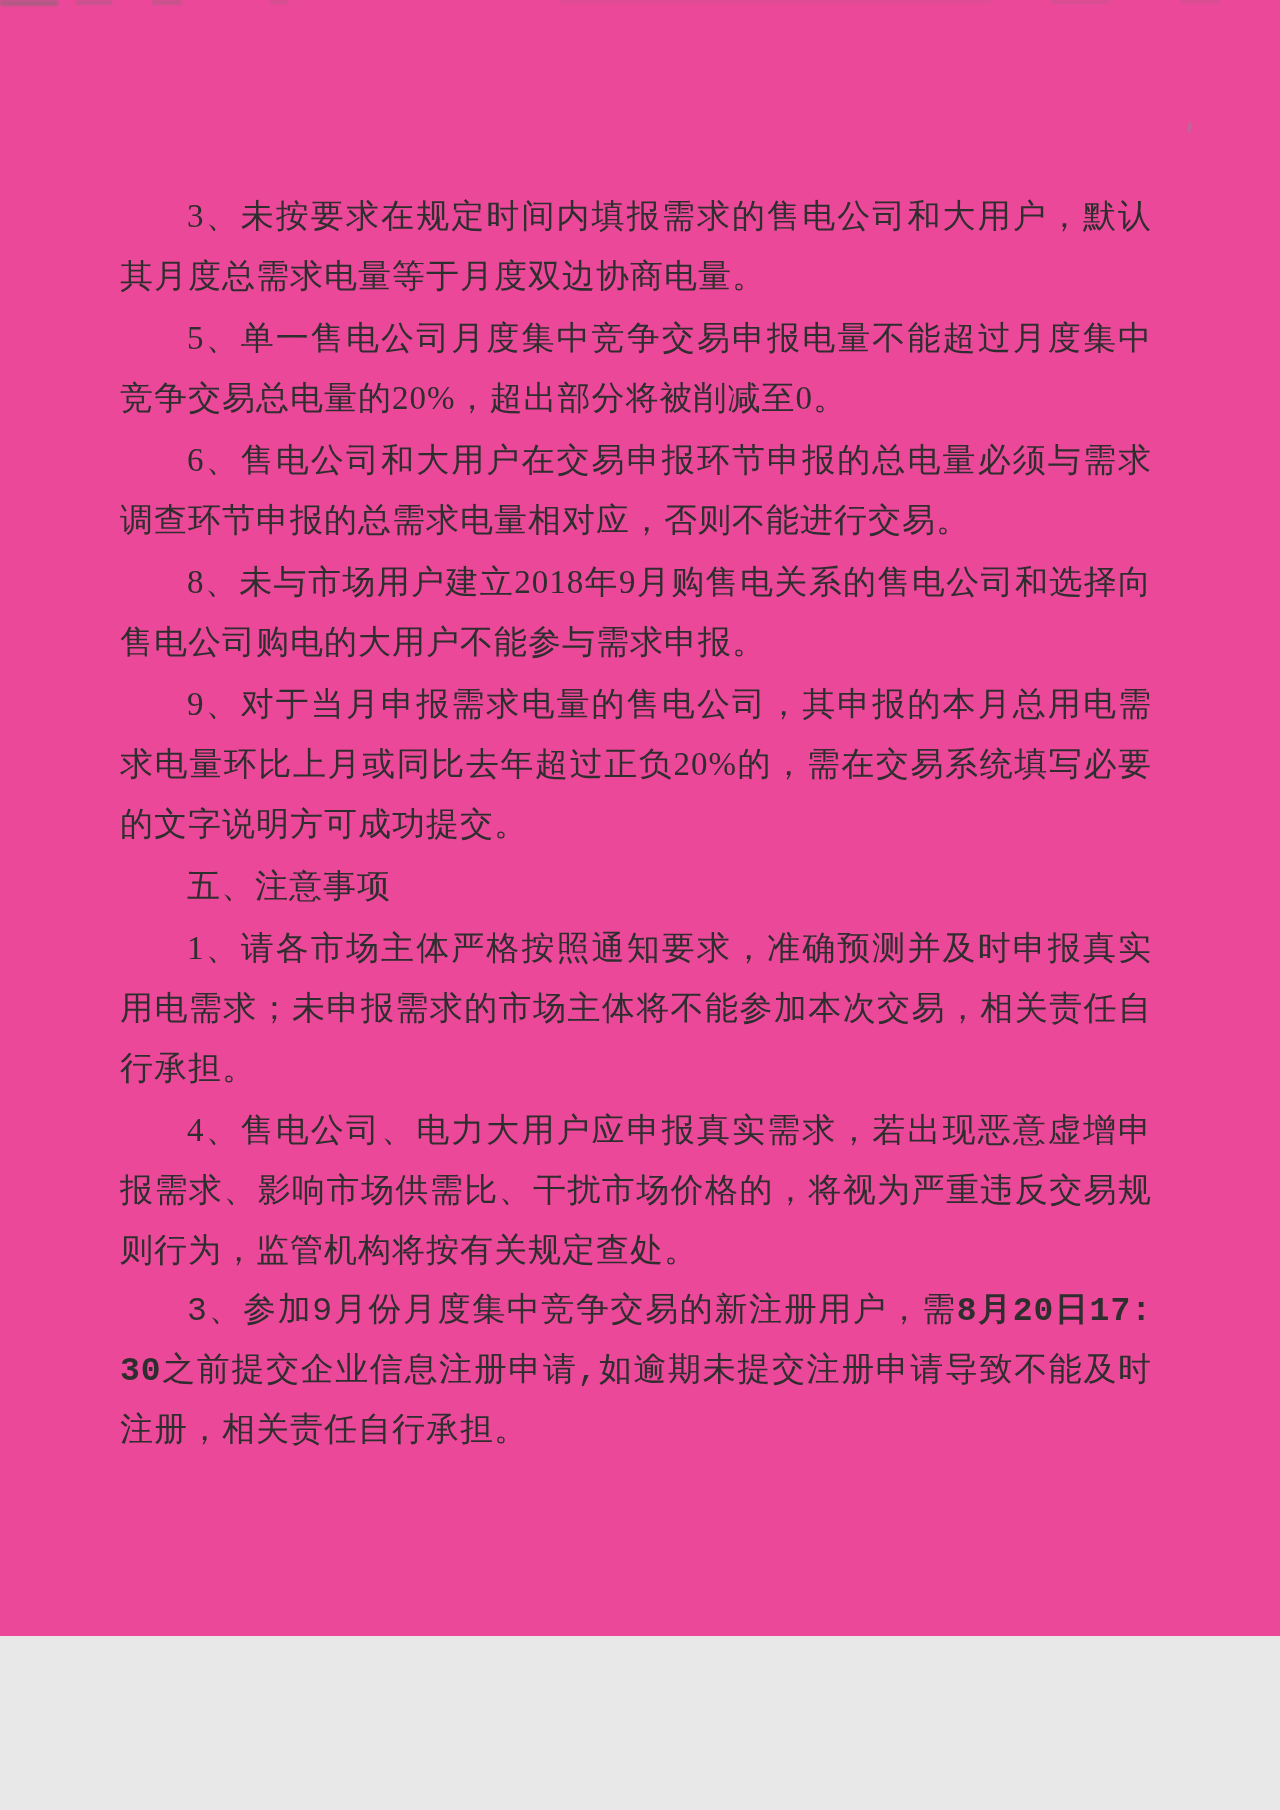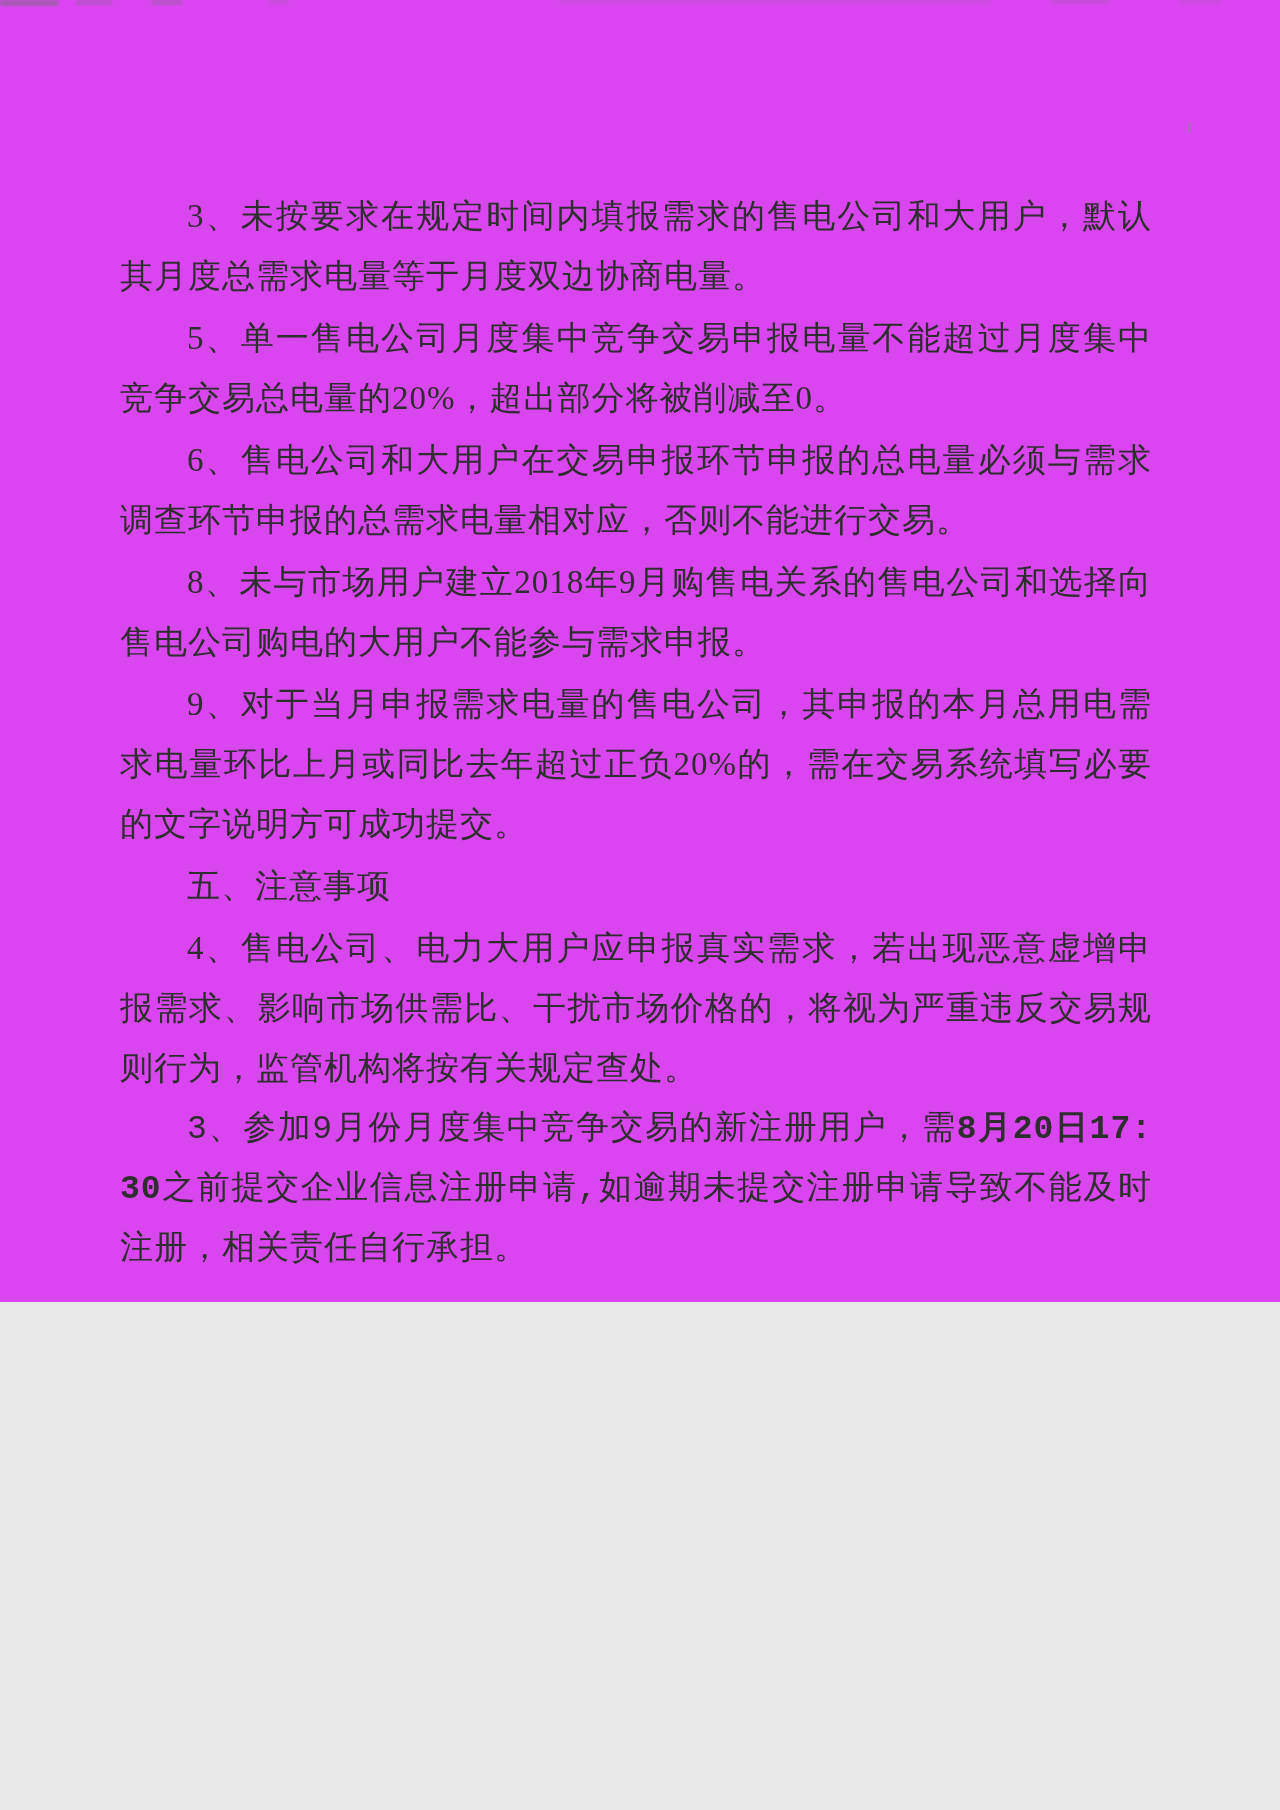--- a/index.html
+++ b/index.html
@@ -3,23 +3,23 @@
 <meta charset="utf-8">
 <style>
   html, body {
     margin: 0;
     padding: 0;
     background: #e8e8e8;
   }
   .page {
     position: relative;
     width: 1280px;
-    height: 1302px;
+    height: 1636px;
     margin: 0 auto;
-    background: #d946ef;
+    background: #ec4899;
     overflow: hidden;
     font-family: "Liberation Serif", "DejaVu Serif", serif;
     color: #2e2e2e;
   }
   
   .scan-artifact {
     position: absolute;
     background: #6f6f6f;
     filter: blur(1px);
     pointer-events: none;
@@ -106,20 +106,21 @@
   <div class="scan-artifact a7"></div>
   <div class="speck"></div>
 
   <div class="doc-body">
     <p>3、未按要求在规定时间内填报需求的售电公司和大用户，默认其月度总需求电量等于月度双边协商电量。</p>
     <p>5、单一售电公司月度集中竞争交易申报电量不能超过月度集中竞争交易总电量的20%，超出部分将被削减至0。</p>
     <p>6、售电公司和大用户在交易申报环节申报的总电量必须与需求调查环节申报的总需求电量相对应，否则不能进行交易。</p>
     <p>8、未与市场用户建立2018年9月购售电关系的售电公司和选择向售电公司购电的大用户不能参与需求申报。</p>
     <p>9、对于当月申报需求电量的售电公司，其申报的本月总用电需求电量环比上月或同比去年超过正负20%的，需在交易系统填写必要的文字说明方可成功提交。</p>
     <p>五、注意事项</p>
+    <p>1、请各市场主体严格按照通知要求，准确预测并及时申报真实用电需求；未申报需求的市场主体将不能参加本次交易，相关责任自行承担。</p>
     <p>4、售电公司、电力大用户应申报真实需求，若出现恶意虚增申报需求、影响市场供需比、干扰市场价格的，将视为严重违反交易规则行为，监管机构将按有关规定查处。</p>
     <p><span>3、参加9月份月度集中竞争交易的新注册用户，需</span><span class="bold-deadline">8月20日17:30</span><span>之前提交企业信息注册申请,如逾期未提交注册申请导致不能及时注册，相关责任自行承担。</span></p>
   </div>
 
   <div class="footer-pagenum">—2—</div>
 
   <div class="watermark">
     <svg class="wm-icon" viewBox="0 0 60 52" xmlns="http://www.w3.org/2000/svg">
 
       <g stroke="#c6c6c6" stroke-width="2" fill="#ffffff">

